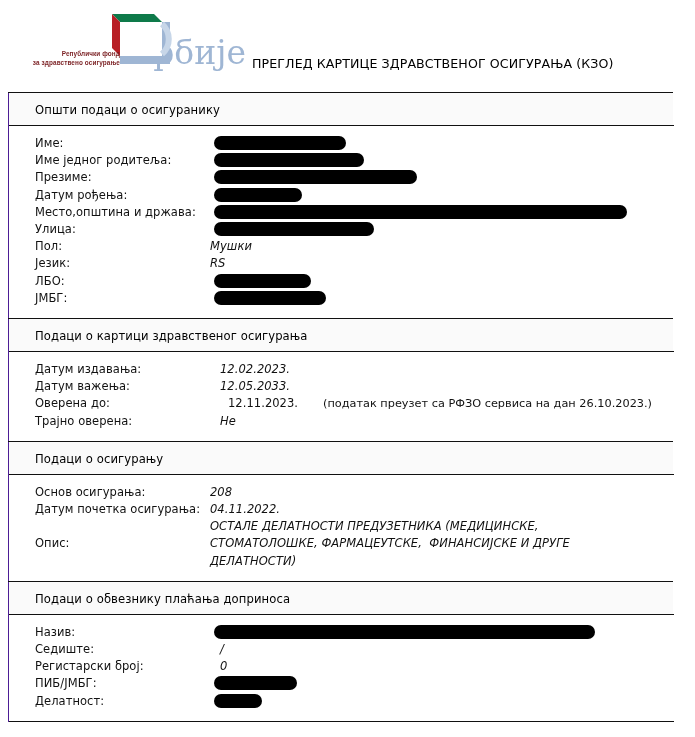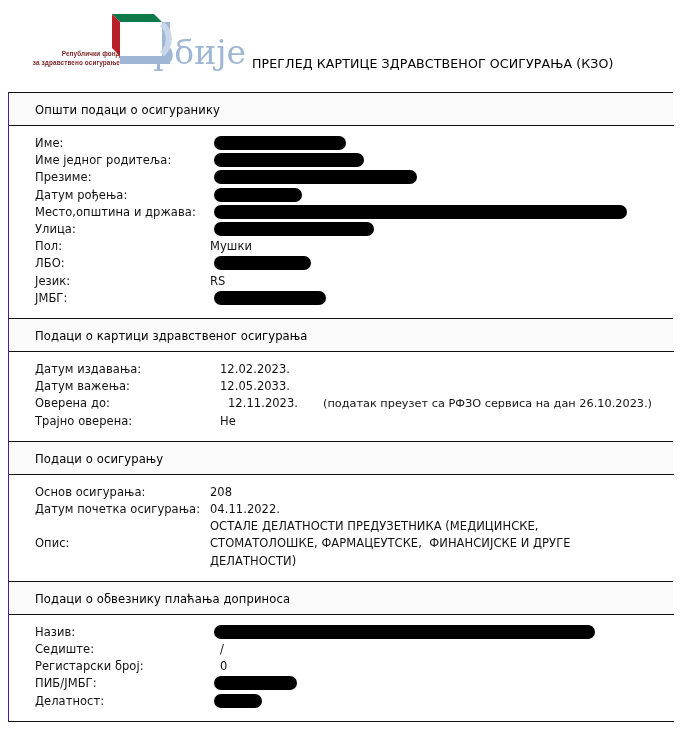--- a/index.html
+++ b/index.html
@@ -120,20 +120,21 @@
   }
   .row .val {
     font-size: 11.5px;
     color: #111;
     white-space: pre-wrap;
     flex: 1 1 auto;
     letter-spacing: 0.05px;
   }
   .row .val.multiline {
     line-height: 17.2px;
+    font-style: italic;
   }
   .row .note {
     font-size: 11.3px;
     color: #111;
     white-space: nowrap;
   }
   .val-group {
     display: flex;
     gap: 0px;
     flex: 1 1 auto;
@@ -214,26 +215,26 @@
       </div>
       <div class="row">
         <div class="lbl">Улица:</div>
         <span class="redaction" style="left: 179px; width: 160px;"></span>
       </div>
       <div class="row">
         <div class="lbl">Пол:</div>
         <div class="val multiline">Мушки</div>
       </div>
       <div class="row">
+        <div class="lbl">Језик:</div>
+        <div class="val multiline">RS</div>
+      </div>
+      <div class="row">
         <div class="lbl">ЛБО:</div>
         <span class="redaction" style="left: 179px; width: 97px;"></span>
-      </div>
-      <div class="row">
-        <div class="lbl">Језик:</div>
-        <div class="val multiline">RS</div>
       </div>
       <div class="row">
         <div class="lbl">ЈМБГ:</div>
         <span class="redaction" style="left: 179px; width: 112px;"></span>
       </div>
     </div>
     <div class="rule top"></div>
     <div class="section-head">Подаци о картици здравственог осигурања</div>
     <div class="rule"></div>
     <div class="section-body sec-card">

